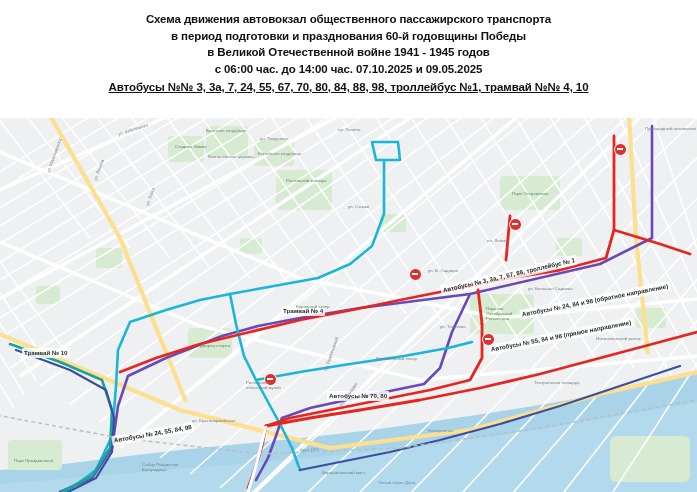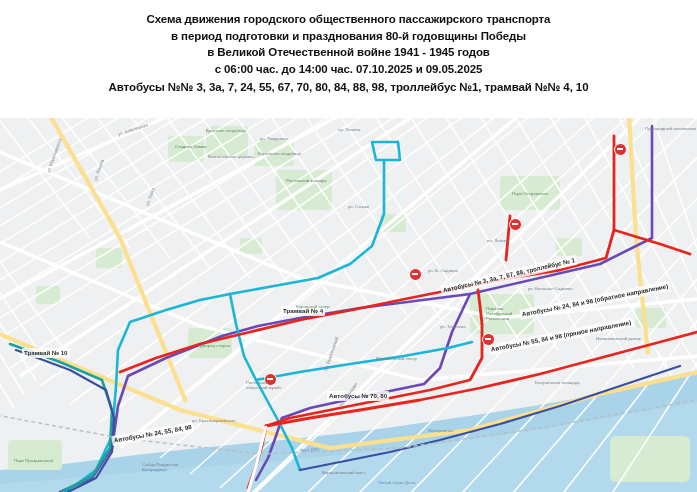--- a/index.html
+++ b/index.html
@@ -33,20 +33,21 @@
   #header .title-line {
     font-size: 11.5px;
     font-weight: bold;
     color: #111111;
     line-height: 16.5px;
     letter-spacing: -0.1px;
   }
   #header .title-line.l5 {
     margin-top: 2px;
     font-size: 11.5px;
+    text-decoration: underline;
   }
   
   #map {
     position: absolute;
     top: 118px; left: 0;
     width: 697px;
     height: 374px;
     background: #eef0f1;
     overflow: hidden;
   }
@@ -88,22 +89,22 @@
     width: 5.8px; height: 1.6px;
     background: #ffffff;
   }
 </style>
 </head>
 <body>
 
 <div id="page">
 
   <div id="header">
-    <div class="title-line">Схема движения городского общественного пассажирского транспорта</div>
-    <div class="title-line">в период подготовки и празднования 80-й годовщины Победы</div>
+    <div class="title-line">Схема движения автовокзал общественного пассажирского транспорта</div>
+    <div class="title-line">в период подготовки и празднования 60-й годовщины Победы</div>
     <div class="title-line">в Великой Отечественной войне 1941 - 1945 годов</div>
     <div class="title-line">с 06:00 час. до 14:00 час. 07.10.2025 и 09.05.2025</div>
     <div class="title-line l5">Автобусы №№ 3, 3а, 7, 24, 55, 67, 70, 80, 84, 88, 98, троллейбус №1, трамвай №№ 4, 10</div>
   </div>
 
   <div id="map">
     <svg width="697" height="374" viewBox="0 0 697 374">
 
       <rect x="0" y="0" width="697" height="374" fill="#eef0f1"></rect>
 

